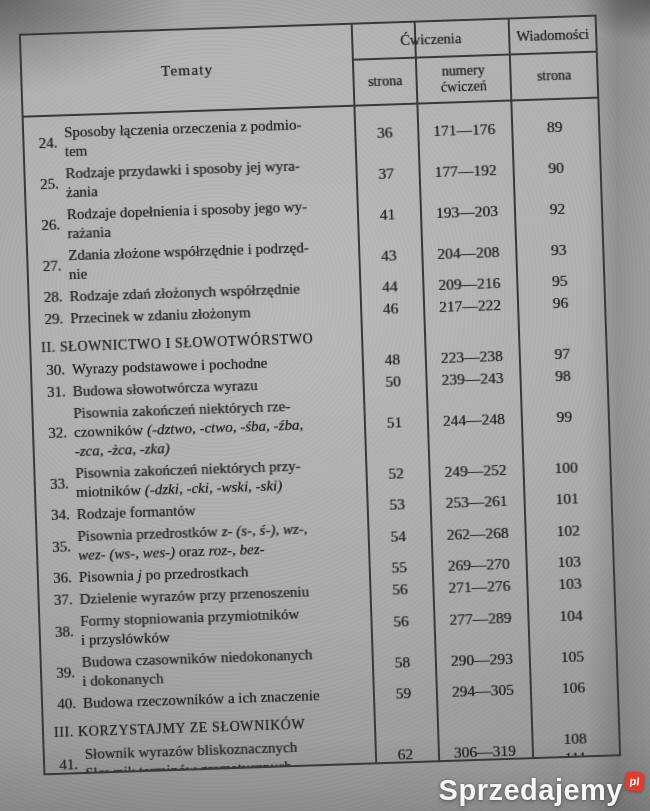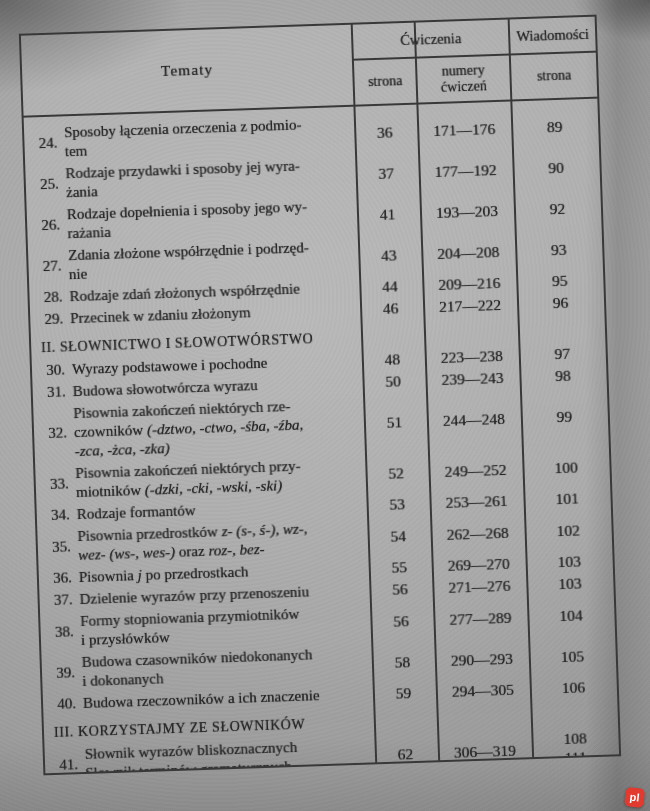--- a/index.html
+++ b/index.html
@@ -224,18 +224,19 @@
 Słownik terminów gramatycznych</span></span>
     <span class="cell c2">62</span>
     <span class="cell c3">306—319</span>
     <span class="cell c4">108
 111</span>
   </div>
       </div>
   </div>
 
   <div class="watermark">
+    <span class="wm-text">Sprzedajemy</span>
     <span class="wm-badge">
         <span>pl</span>
       </span>
   </div>
 
 </div>
 
 </body></html>

